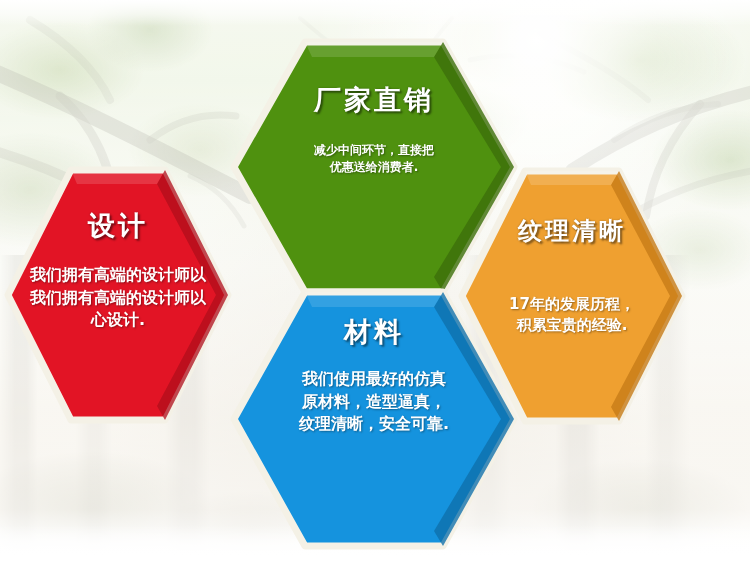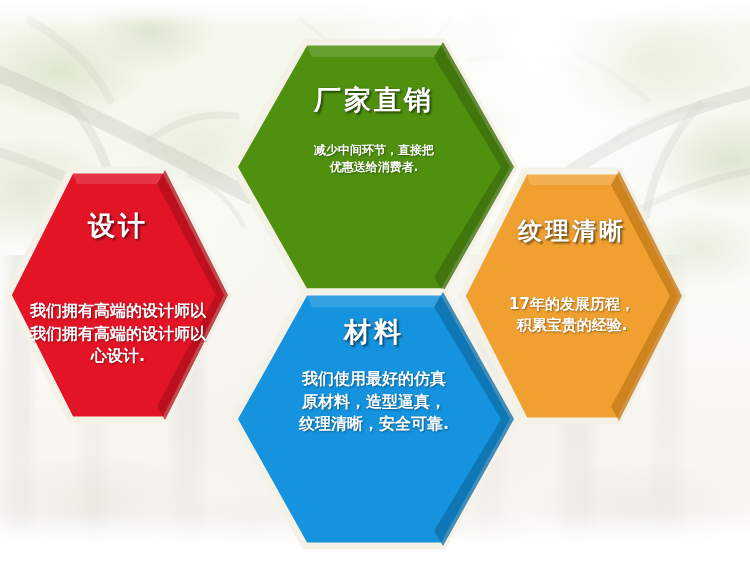--- a/index.html
+++ b/index.html
@@ -122,21 +122,21 @@
 
   
   #hex-green  {left:230px;top:38px;}
   #hex-red    {left:4px;  top:166px;}
   #hex-orange {left:458px;top:167px;}
   #hex-blue   {left:230px;top:288px;}
 
   #hex-green  .hex-title{font-size:27px;margin-top:44px;}
   #hex-green  .hex-body-text{font-size:12px;margin-top:24px;}
   #hex-red    .hex-title{font-size:27px;margin-top:42px;}
-  #hex-red    .hex-body-text{font-size:16px;margin-top:56px;}
+  #hex-red    .hex-body-text{font-size:16px;margin-top:20px;}
   #hex-orange .hex-title{font-size:24px;margin-top:48px;}
   #hex-orange .hex-body-text{font-size:15px;margin-top:47px;}
   #hex-blue   .hex-title{font-size:27px;margin-top:26px;}
   #hex-blue   .hex-body-text{font-size:16px;margin-top:18px;}
 </style>
 </head>
 <body>
 
 <div id="stage">
 

